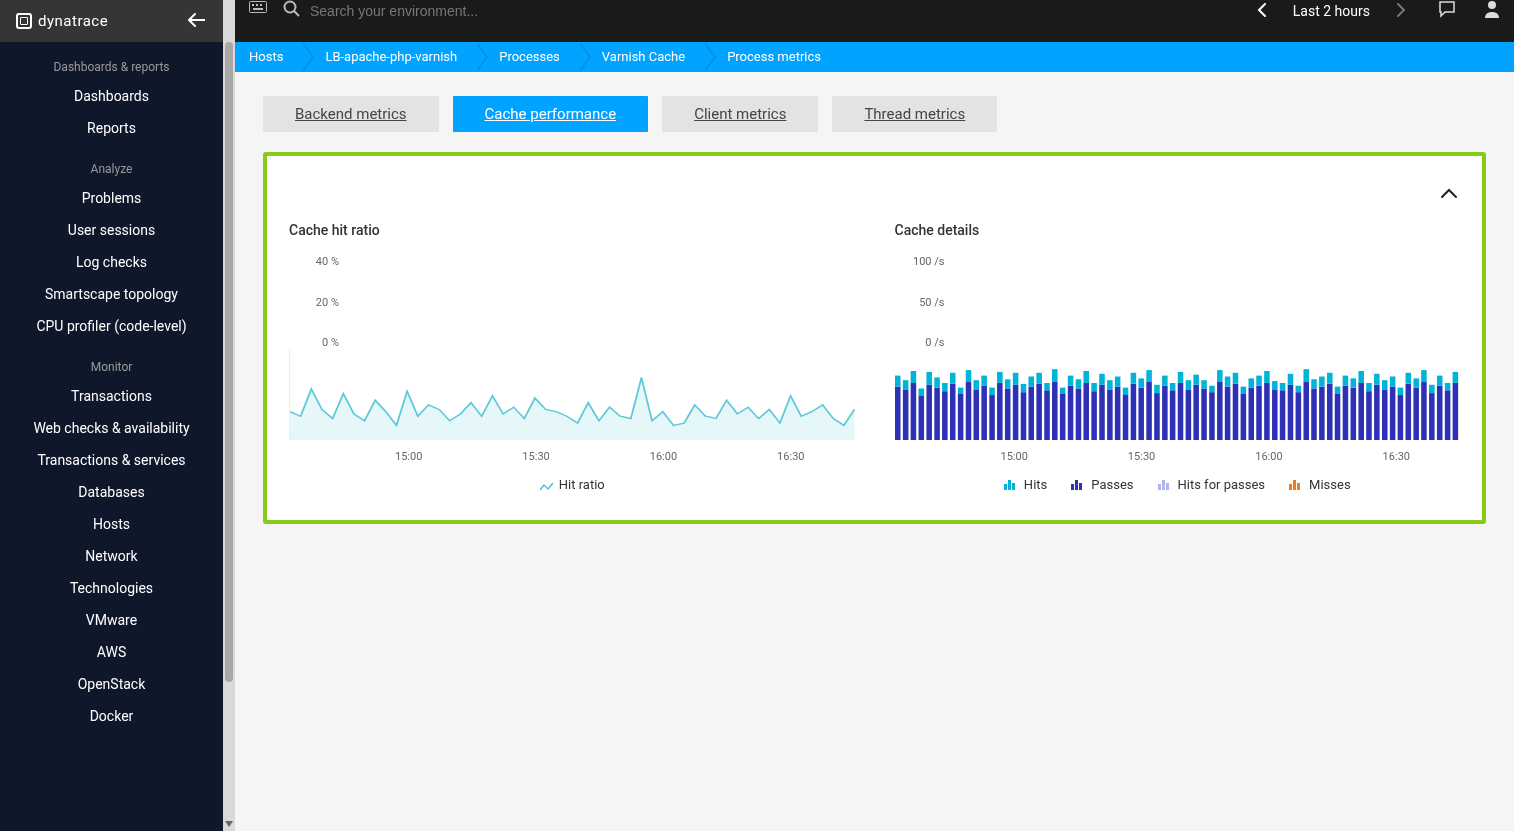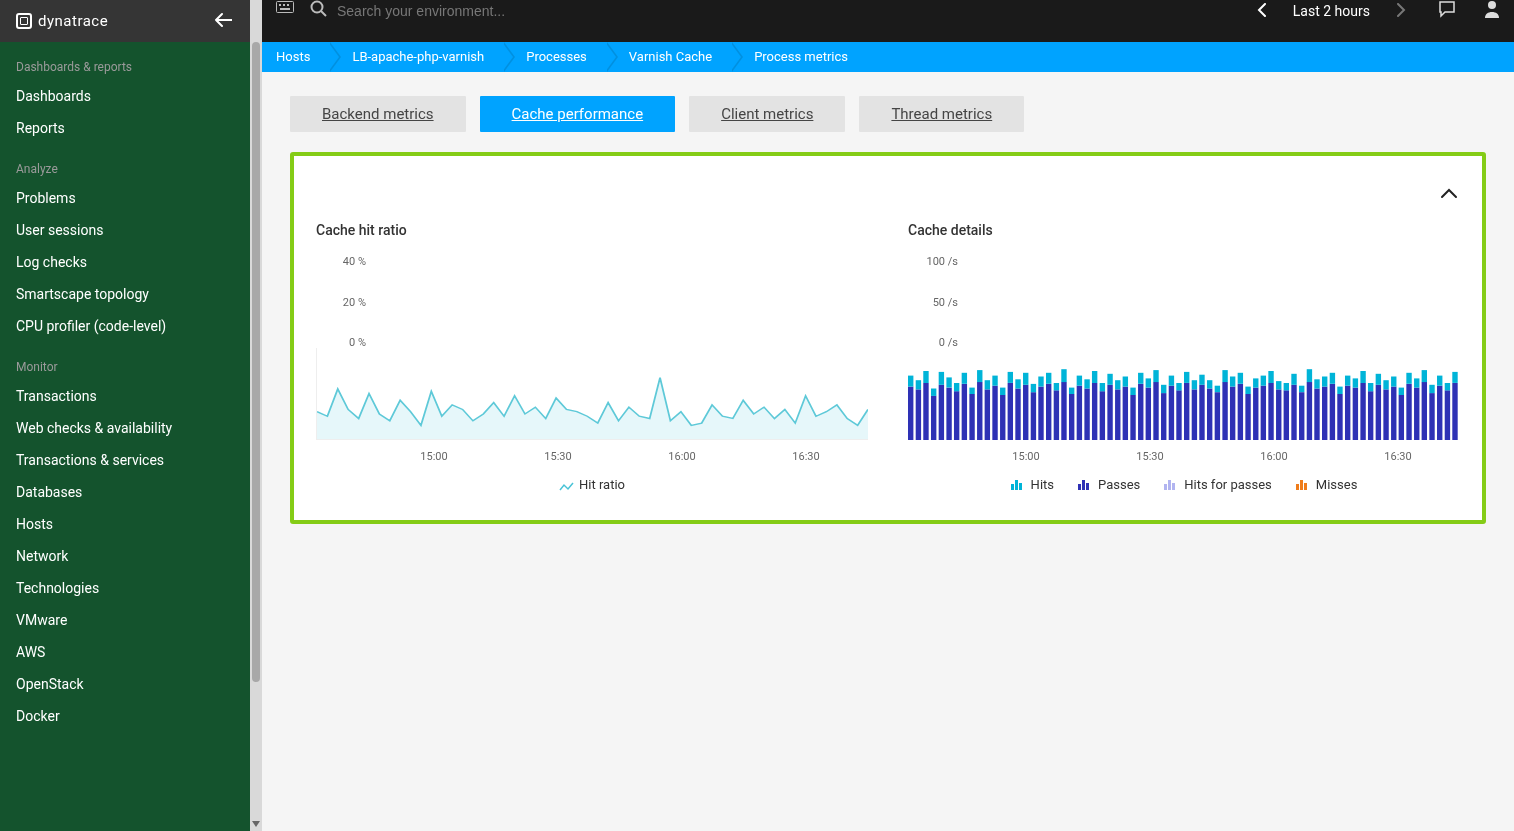--- a/index.html
+++ b/index.html
@@ -1,20 +1,20 @@
 <!DOCTYPE html>
 <html><head>
 <meta charset="utf-8">
 <style>
 * { margin: 0; padding: 0; box-sizing: border-box; }
 body { font-family: -apple-system, BlinkMacSystemFont, "Segoe UI", Roboto, Arial, sans-serif; background: #f4f4f4; overflow: hidden; }
 .app { display: flex; height: 831px; width: 1514px; position: relative; }
 
 
-.sidebar { width: 250px; background: #14532d; color: #fff; height: 831px; overflow-y: auto; flex-shrink: 0; }
+.sidebar { width: 223px; background: #0f172a; color: #fff; height: 831px; overflow-y: auto; flex-shrink: 0; text-align: center; }
 .sidebar-header { display: flex; align-items: center; padding: 12px 16px; background: #353535; height: 42px; }
 .logo-wrap { display: flex; align-items: center; flex: 1; }
 .logo-badge { width: 16px; height: 16px; border: 2px solid #fff; border-radius: 3px; margin-right: 6px; position: relative; }
 .logo-badge::after { content:""; position:absolute; inset:2px; border:1px solid #fff; border-radius:1px;}
 .logo-text { font-size: 15px; letter-spacing: 0.5px; }
 .back-btn { color:#fff; cursor:pointer; font-size:18px; padding:4px 2px; }
 .section-label { color: #9a9a9a; font-size: 12px; padding: 18px 16px 6px; }
 .nav-item { color: #fff; font-size: 14px; padding: 8px 16px; cursor: pointer; white-space: nowrap; }
 
 

